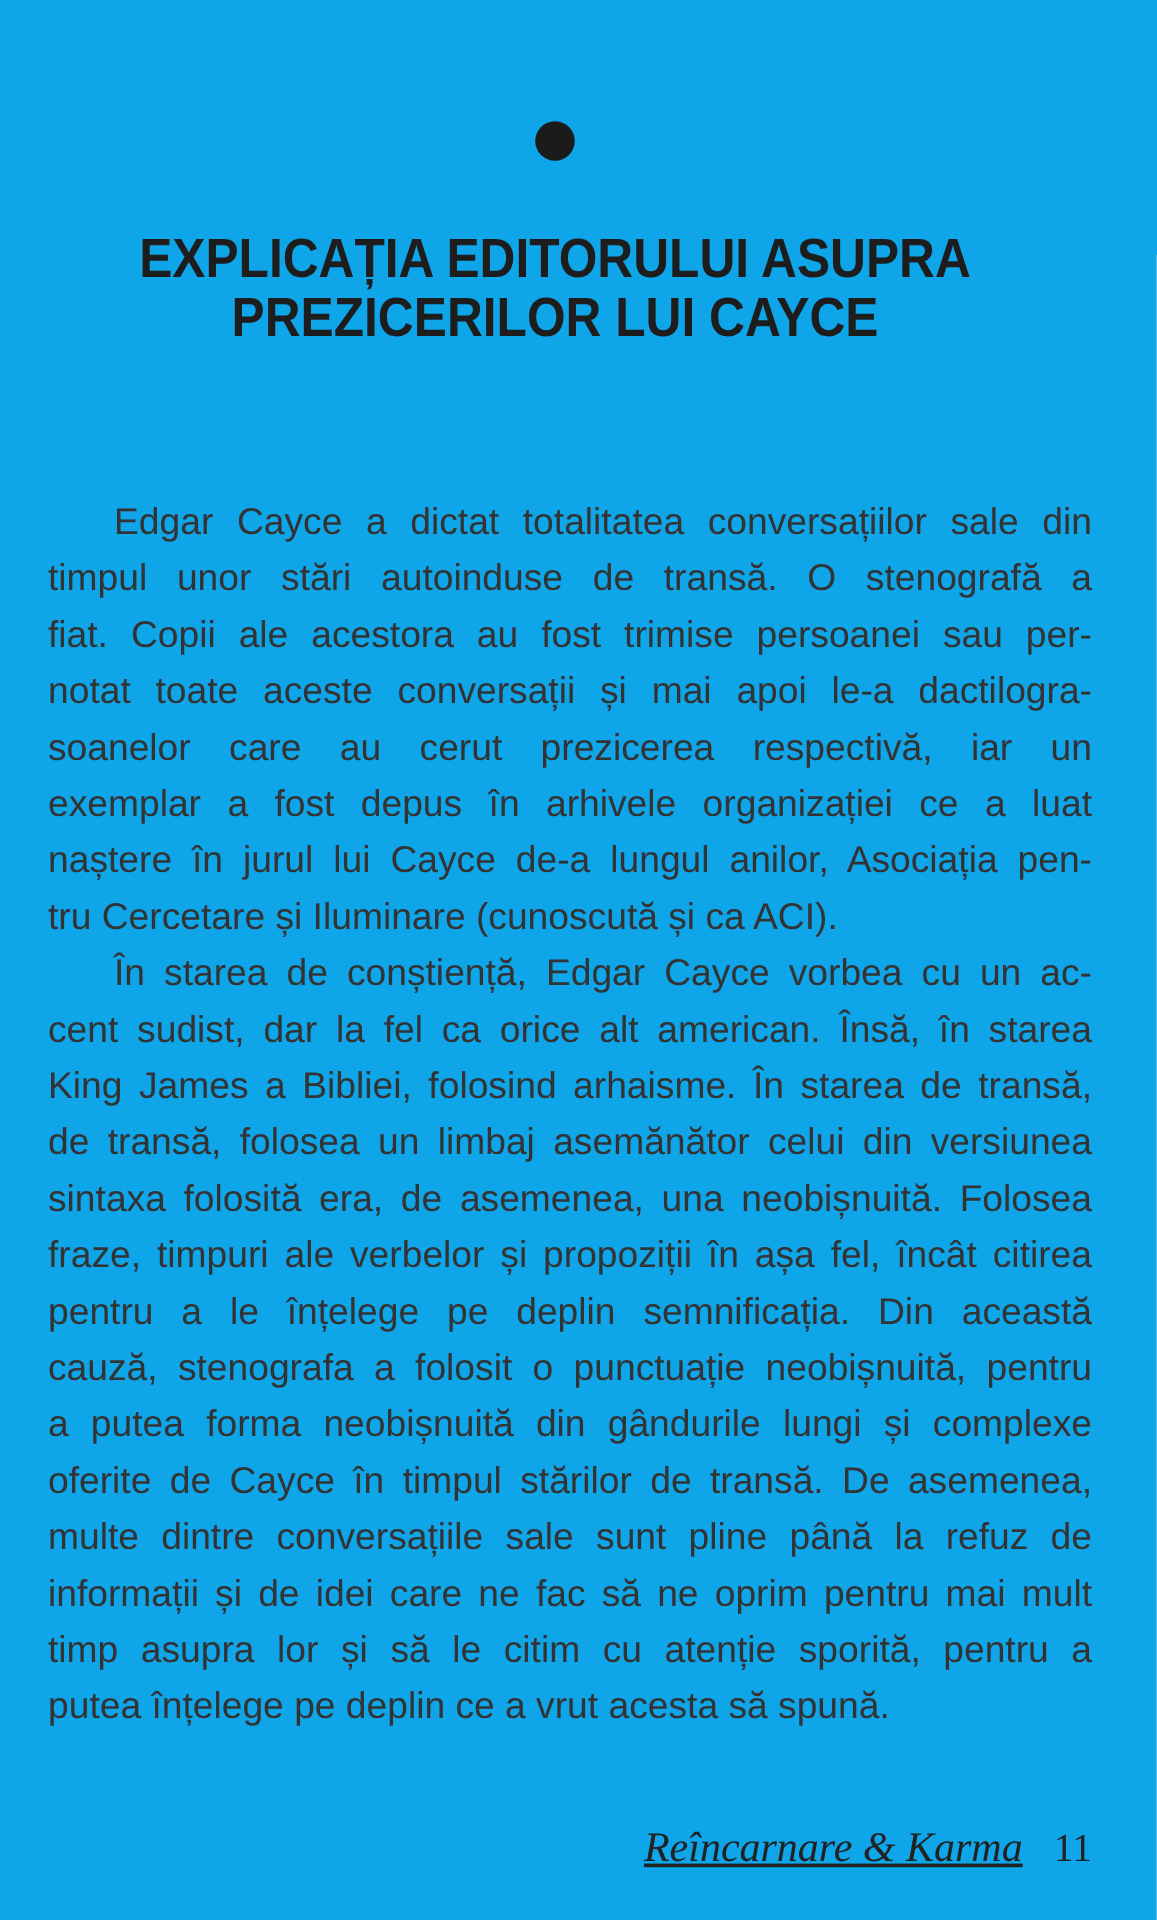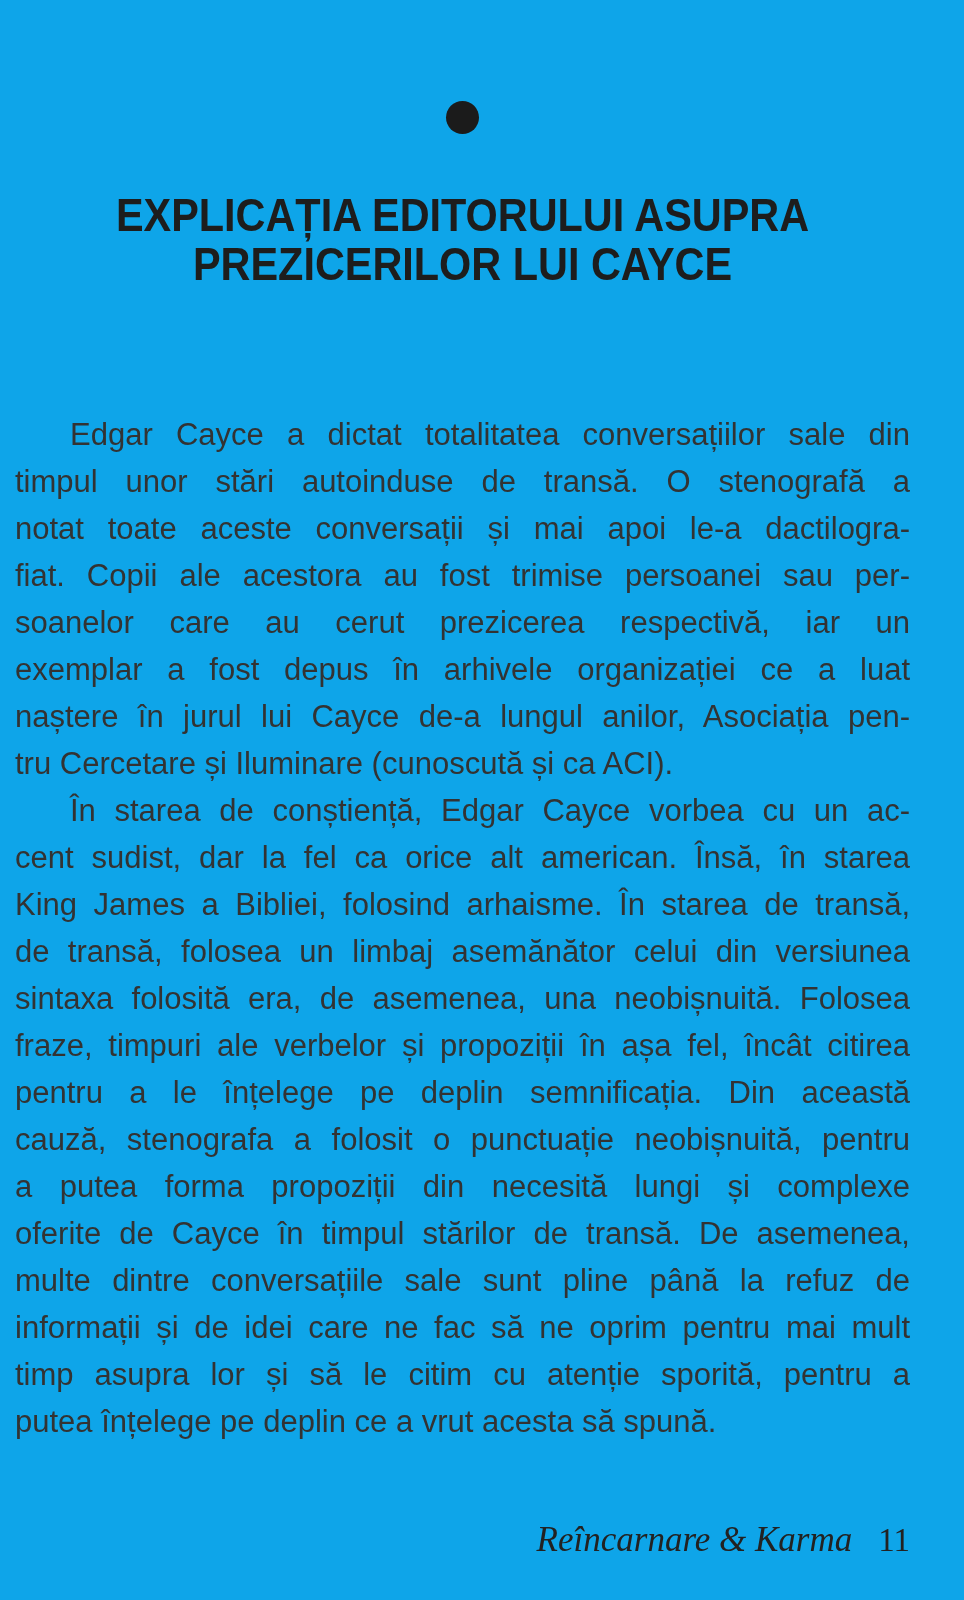--- a/index.html
+++ b/index.html
@@ -45,33 +45,35 @@
     color: #333333;
     font-size: 31px;
     line-height: 47px;
     font-weight: 400;
   }
   .body-text .line {
     text-align: justify;
     text-align-last: justify;
     white-space: nowrap;
     height: 47px;
+    margin-left: 25px;
   }
   .body-text .line.first { padding-left: 55px; }
   .body-text .line.last { text-align-last: left; }
 
   .page-footer {
     top: 1520px;
     text-align: right;
     font-family: "Liberation Serif", serif;
     color: #222222;
   }
   .running-title {
     font-style: italic;
     font-size: 35px;
+    text-decoration: underline;
   }
   .page-number {
     font-style: normal;
     font-size: 33px;
     margin-left: 26px;
     margin-top: 30px;
   }
 </style>
 </head>
 <body>
@@ -82,37 +84,37 @@
 
   <h1 class="chapter-title content-col">
     <span class="title-line">EXPLICAȚIA EDITORULUI ASUPRA</span>
     <span class="title-line">PREZICERILOR LUI CAYCE</span>
   </h1>
 
   <div class="body-text content-col">
       <div class="para">
         <div class="line first">Edgar Cayce a dictat totalitatea conversațiilor sale din</div>
         <div class="line">timpul unor stări autoinduse de transă. O stenografă a</div>
+        <div class="line">fiat. Copii ale acestora au fost trimise persoanei sau per-</div>
         <div class="line">notat toate aceste conversații și mai apoi le-a dactilogra-</div>
-        <div class="line">fiat. Copii ale acestora au fost trimise persoanei sau per-</div>
         <div class="line">soanelor care au cerut prezicerea respectivă, iar un</div>
         <div class="line">exemplar a fost depus în arhivele organizației ce a luat</div>
         <div class="line">naștere în jurul lui Cayce de-a lungul anilor, Asociația pen-</div>
         <div class="line last">tru Cercetare și Iluminare (cunoscută și ca ACI).</div>
       </div>
       <div class="para">
         <div class="line first">În starea de conștiență, Edgar Cayce vorbea cu un ac-</div>
         <div class="line">cent sudist, dar la fel ca orice alt american. Însă, în starea</div>
         <div class="line">King James a Bibliei, folosind arhaisme. În starea de transă,</div>
         <div class="line">de transă, folosea un limbaj asemănător celui din versiunea</div>
         <div class="line">sintaxa folosită era, de asemenea, una neobișnuită. Folosea</div>
         <div class="line">fraze, timpuri ale verbelor și propoziții în așa fel, încât citirea</div>
         <div class="line">pentru a le înțelege pe deplin semnificația. Din această</div>
         <div class="line">cauză, stenografa a folosit o punctuație neobișnuită, pentru</div>
-        <div class="line">a putea forma propoziții din necesită lungi și complexe</div>
+        <div class="line">a putea forma neobișnuită din gândurile lungi și complexe</div>
         <div class="line">oferite de Cayce în timpul stărilor de transă. De asemenea,</div>
         <div class="line">multe dintre conversațiile sale sunt pline până la refuz de</div>
         <div class="line">informații și de idei care ne fac să ne oprim pentru mai mult</div>
         <div class="line">timp asupra lor și să le citim cu atenție sporită, pentru a</div>
         <div class="line last">putea înțelege pe deplin ce a vrut acesta să spună.</div>
       </div>
     </div>
 
   <div class="page-footer content-col">
     <span class="running-title">Reîncarnare &amp; Karma</span><span class="page-number">11</span>

